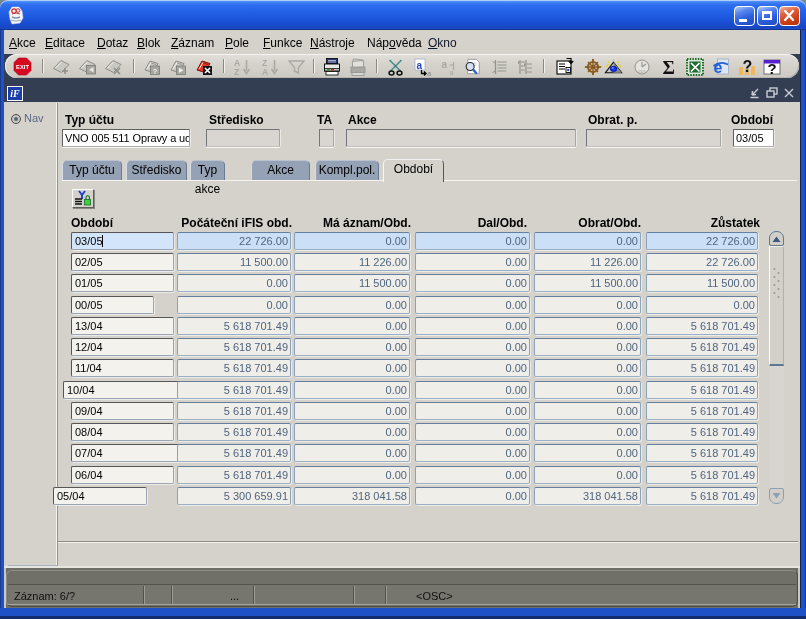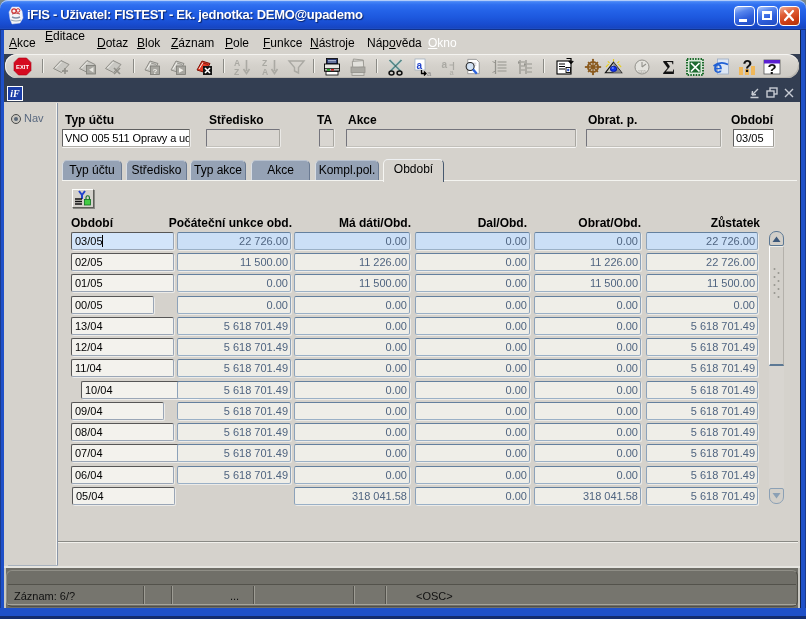--- a/index.html
+++ b/index.html
@@ -27,44 +27,43 @@
 
 <div class="a" style="left:0;top:0;width:806px;height:30px;border-radius:8px 8px 0 0;background:linear-gradient(180deg,#8ab6fa 0%,#4585f6 6%,#2f6ff0 16%,#2463e8 35%,#1d58de 58%,#184cd0 80%,#1746c2 92%,#2456c4 100%);box-shadow:inset 0 1px 0 #b0ccfa,inset 0 -1px 0 #12328c"></div>
 <svg class="a" style="left:8px;top:6px" width="17" height="19" viewBox="0 0 17 19">
 <path d="M4 1 L11 1 L14 5 L15 12 L12 17 L4 18 L2 13 L1 6 Z" fill="#f4f4f8" stroke="#dde" stroke-width="0.5"></path>
 <circle cx="6" cy="5" r="2.2" fill="none" stroke="#d03030" stroke-width="1.2"></circle>
 <circle cx="10" cy="4.5" r="1.8" fill="none" stroke="#d03030" stroke-width="1"></circle>
 <path d="M4 8 Q8 6 12 8" stroke="#c04040" stroke-width="1" fill="none"></path>
 <path d="M4 11 Q8 13 12 11" stroke="#8090a8" stroke-width="1.4" fill="none"></path>
 <path d="M3 14 Q8 16 13 14" stroke="#9aa8b8" stroke-width="1.2" fill="none"></path>
 </svg>
-<div class="a" style="left:27px;top:7px;font:bold 13px 'Liberation Sans',sans-serif;letter-spacing:-0.3px;color:#fff;text-shadow:1px 1px 1px rgba(10,30,90,.9)">iFIS - Uživatel: FISTEST - Ek. jednotka: DEMO@upademo</div>
 <div class="a" style="left:734px;top:6px;width:21px;height:20px;border-radius:4px;border:1px solid #fff;background:linear-gradient(160deg,#b4ccfa 0%,#5584ee 30%,#2f5fdd 60%,#204cc0 100%)">
       <div class="a" style="left:4px;top:12px;width:8px;height:3px;background:#fff"></div>
     </div>
 <div class="a" style="left:757px;top:6px;width:21px;height:20px;border-radius:4px;border:1px solid #fff;background:linear-gradient(160deg,#b4ccfa 0%,#5584ee 30%,#2f5fdd 60%,#204cc0 100%)">
       <div class="a" style="left:4px;top:4px;width:10px;height:9px;border:2px solid #fff;border-top-width:3px"></div>
     </div>
 <div class="a" style="left:779px;top:6px;width:21px;height:20px;border-radius:4px;border:1px solid #fff;background:linear-gradient(160deg,#f0b09a 0%,#e06038 35%,#cc3c14 70%,#b03408 100%)"><svg width="19" height="18" viewBox="0 0 19 18">
         <path d="M5 4 L13 13 M13 4 L5 13" stroke="#fff" stroke-width="2.2" stroke-linecap="round"></path>
       </svg></div>
 <div class="a" style="left:0;top:30px;width:4px;height:578px;background:#1e50c8;border-left:1px solid #1a3a8c"></div>
 <div class="a" style="left:800px;top:30px;width:6px;height:578px;background:#1e50c8;border-left:1px solid #10224a;border-right:1px solid #1a3a8c"></div>
 <div class="a" style="left:0;top:608px;width:806px;height:11px;background:#1e50c8;border-bottom:3px solid #132c6e"></div>
 <div class="a" style="left:4px;top:30px;width:796px;height:24px;background:#d5d2cc"></div>
 <div class="a" style="left:9px;top:36px;font:12px 'Liberation Sans',sans-serif;color:#000"><u>A</u>kce</div>
-<div class="a" style="left:45px;top:29px;font:12px 'Liberation Sans',sans-serif;color:#000"><u>E</u>ditace</div>
+<div class="a" style="left:45px;top:36px;font:12px 'Liberation Sans',sans-serif;color:#000"><u>E</u>ditace</div>
 <div class="a" style="left:97px;top:36px;font:12px 'Liberation Sans',sans-serif;color:#000"><u>D</u>otaz</div>
 <div class="a" style="left:137px;top:36px;font:12px 'Liberation Sans',sans-serif;color:#000"><u>B</u>lok</div>
 <div class="a" style="left:171px;top:36px;font:12px 'Liberation Sans',sans-serif;color:#000"><u>Z</u>áznam</div>
 <div class="a" style="left:225px;top:36px;font:12px 'Liberation Sans',sans-serif;color:#000"><u>P</u>ole</div>
 <div class="a" style="left:263px;top:36px;font:12px 'Liberation Sans',sans-serif;color:#000"><u>F</u>unkce</div>
 <div class="a" style="left:310px;top:36px;font:12px 'Liberation Sans',sans-serif;color:#000"><u>N</u>ástroje</div>
 <div class="a" style="left:367px;top:36px;font:12px 'Liberation Sans',sans-serif;color:#000">Náp<u>o</u>věda</div>
-<div class="a" style="left:428px;top:36px;font:12px 'Liberation Sans',sans-serif;color:#ffffff"><u>O</u>kno</div>
+<div class="a" style="left:428px;top:36px;font:12px 'Liberation Sans',sans-serif;color:#0f172a"><u>O</u>kno</div>
 <div class="a" style="left:4px;top:54px;width:796px;height:31px;background:#333e52"></div>
 <div class="a" style="left:5px;top:54px;width:794px;height:24px;border-radius:12px;background:linear-gradient(180deg,#e2dfda,#d5d2cc 45%,#ccc9c3);box-shadow:inset 0 1px 0 #f4f3f0,inset 1px 0 0 #eceae6,inset -1px -1px 0 #b8b5af"></div>
 <div class="sep" style="left:42px"></div>
 <div class="sep" style="left:133px"></div>
 <div class="sep" style="left:223px"></div>
 <div class="sep" style="left:313px"></div>
 <div class="sep" style="left:376px"></div>
 <div class="sep" style="left:543px"></div>
 <svg class="ic" style="left:13px" width="20" height="20" viewBox="0 0 20 20">
       <polygon points="5.5,1 13.5,1 18,5.5 18,13.5 13.5,18 5.5,18 1,13.5 1,5.5" fill="#d50a20" stroke="#aa0016" stroke-width="0.6"></polygon>
@@ -248,35 +247,35 @@
 <div class="lbl" style="left:731px;top:113px">Období</div>
 <div class="inp" style="left:62px;top:129px;width:128px;background:#fff;padding-left:2px;letter-spacing:-0.12px">VNO 005 511 Opravy a ud</div>
 <div class="inp gray" style="left:206px;top:129px;width:74px"></div>
 <div class="inp gray" style="left:319px;top:129px;width:15px"></div>
 <div class="inp gray" style="left:346px;top:129px;width:230px"></div>
 <div class="inp gray" style="left:586px;top:129px;width:135px"></div>
 <div class="inp" style="left:733px;top:129px;width:41px;background:#fff">03/05</div>
 <div class="a" style="left:62px;top:180px;width:735px;height:1px;background:#f4f4f0"></div>
 <div class="tab" style="left:62px;width:60px">Typ účtu</div>
 <div class="tab" style="left:126px;width:61px">Středisko</div>
-<div class="tab" style="left:190px;width:56px">Typ akce</div>
+<div class="tab" style="left:190px;width:35px">Typ akce</div>
 <div class="tab" style="left:251px;width:59px">Akce</div>
 <div class="tab" style="left:315px;width:64px">Kompl.pol.</div>
 <div class="tab" style="left:383px;width:61px;top:159px;height:23px;background:#d5d2cc;border-color:#eef0f2 #46586e #d5d2cc #f6f6f3;z-index:3">Období</div>
 <div class="a" style="left:72px;top:189px;width:22px;height:19px;background:#d5d2cc;
 border:1px solid;border-color:#fdfdfb #5f5f5a #5f5f5a #fdfdfb;box-shadow:1px 1px 0 #8a8a85">
 <svg width="20" height="17" viewBox="0 0 20 17">
 <path d="M6 1 L9 5 V9 M12 1 L9 5" stroke="#2244cc" stroke-width="2" fill="none"></path>
 <path d="M2 9 h7 M2 11.5 h7 M2 14 h7" stroke="#111" stroke-width="1.6"></path>
 <rect x="11.5" y="9.5" width="6" height="5.5" fill="#44cc44" stroke="#107020" stroke-width="0.8"></rect>
 <path d="M13 9.5 V7.5 a1.7 1.7 0 0 1 3.4 0 V9.5" stroke="#107020" stroke-width="1.1" fill="none"></path>
 </svg></div>
 <div class="lbl" style="left:71px;top:216px">Období</div>
-<div class="lbl" style="right:514px;top:216px">Počáteční unkce obd.</div>
-<div class="lbl" style="right:395px;top:216px">Má dáti/Obd.</div>
+<div class="lbl" style="right:514px;top:216px">Počáteční iFIS obd.</div>
+<div class="lbl" style="right:395px;top:216px">Má áznam/Obd.</div>
 <div class="lbl" style="right:279px;top:216px">Dal/Obd.</div>
 <div class="lbl" style="right:165px;top:216px">Obrat/Obd.</div>
 <div class="lbl" style="right:46px;top:216px">Zůstatek</div>
 <div class="cell per r1p" style="left:71px;top:232px;width:103px">03/05</div>
 <div class="cell num r1n" style="left:177px;top:232px;width:114px">22 726.00</div>
 <div class="cell num r1n" style="left:294px;top:232px;width:116px">0.00</div>
 <div class="cell num r1n" style="left:415px;top:232px;width:115px">0.00</div>
 <div class="cell num r1n" style="left:534px;top:232px;width:107px">0.00</div>
 <div class="cell num r1n" style="left:646px;top:232px;width:112px">22 726.00</div>
 <div class="cell per" style="left:71px;top:253px;width:103px">02/05</div>
@@ -308,27 +307,27 @@
 <div class="cell num" style="left:294px;top:338px;width:116px">0.00</div>
 <div class="cell num" style="left:415px;top:338px;width:115px">0.00</div>
 <div class="cell num" style="left:534px;top:338px;width:107px">0.00</div>
 <div class="cell num" style="left:646px;top:338px;width:112px">5 618 701.49</div>
 <div class="cell per" style="left:71px;top:359px;width:103px">11/04</div>
 <div class="cell num" style="left:177px;top:359px;width:114px">5 618 701.49</div>
 <div class="cell num" style="left:294px;top:359px;width:116px">0.00</div>
 <div class="cell num" style="left:415px;top:359px;width:115px">0.00</div>
 <div class="cell num" style="left:534px;top:359px;width:107px">0.00</div>
 <div class="cell num" style="left:646px;top:359px;width:112px">5 618 701.49</div>
-<div class="cell per" style="left:81px;top:381px;width:118px">10/04</div>
+<div class="cell per" style="left:63px;top:381px;width:118px">10/04</div>
 <div class="cell num" style="left:177px;top:381px;width:114px">5 618 701.49</div>
 <div class="cell num" style="left:294px;top:381px;width:116px">0.00</div>
 <div class="cell num" style="left:415px;top:381px;width:115px">0.00</div>
 <div class="cell num" style="left:534px;top:381px;width:107px">0.00</div>
 <div class="cell num" style="left:646px;top:381px;width:112px">5 618 701.49</div>
-<div class="cell per" style="left:71px;top:402px;width:93px">09/04</div>
+<div class="cell per" style="left:71px;top:402px;width:103px">09/04</div>
 <div class="cell num" style="left:177px;top:402px;width:114px">5 618 701.49</div>
 <div class="cell num" style="left:294px;top:402px;width:116px">0.00</div>
 <div class="cell num" style="left:415px;top:402px;width:115px">0.00</div>
 <div class="cell num" style="left:534px;top:402px;width:107px">0.00</div>
 <div class="cell num" style="left:646px;top:402px;width:112px">5 618 701.49</div>
 <div class="cell per" style="left:71px;top:423px;width:103px">08/04</div>
 <div class="cell num" style="left:177px;top:423px;width:114px">5 618 701.49</div>
 <div class="cell num" style="left:294px;top:423px;width:116px">0.00</div>
 <div class="cell num" style="left:415px;top:423px;width:115px">0.00</div>
 <div class="cell num" style="left:534px;top:423px;width:107px">0.00</div>
@@ -338,21 +337,22 @@
 <div class="cell num" style="left:294px;top:444px;width:116px">0.00</div>
 <div class="cell num" style="left:415px;top:444px;width:115px">0.00</div>
 <div class="cell num" style="left:534px;top:444px;width:107px">0.00</div>
 <div class="cell num" style="left:646px;top:444px;width:112px">5 618 701.49</div>
 <div class="cell per" style="left:71px;top:466px;width:103px">06/04</div>
 <div class="cell num" style="left:177px;top:466px;width:114px">5 618 701.49</div>
 <div class="cell num" style="left:294px;top:466px;width:116px">0.00</div>
 <div class="cell num" style="left:415px;top:466px;width:115px">0.00</div>
 <div class="cell num" style="left:534px;top:466px;width:107px">0.00</div>
 <div class="cell num" style="left:646px;top:466px;width:112px">5 618 701.49</div>
-<div class="cell per" style="left:72px;top:487px;width:103px">05/04</div>
+<div class="cell per" style="left:53px;top:487px;width:94px">05/04</div>
+<div class="cell num" style="left:177px;top:487px;width:114px">5 300 659.91</div>
 <div class="cell num" style="left:294px;top:487px;width:116px">318 041.58</div>
 <div class="cell num" style="left:415px;top:487px;width:115px">0.00</div>
 <div class="cell num" style="left:534px;top:487px;width:107px">318 041.58</div>
 <div class="cell num" style="left:646px;top:487px;width:112px">5 618 701.49</div>
 <div class="a" style="left:102px;top:235px;width:1px;height:12px;background:#000"></div>
 <div class="a" style="left:769px;top:246px;width:15px;height:242px;background:#d8d5d0"></div>
 <div class="a" style="left:769px;top:231px;width:15px;height:15px;border-radius:7px 7px 2px 2px;
 background:#d2cfc9;border:1px solid #5c7894"><svg width="13" height="13" viewBox="0 0 13 13">
 <path d="M6.5 3.5 L10.5 9 H2.5 Z" fill="#3c587a"></path>
       </svg></div>

